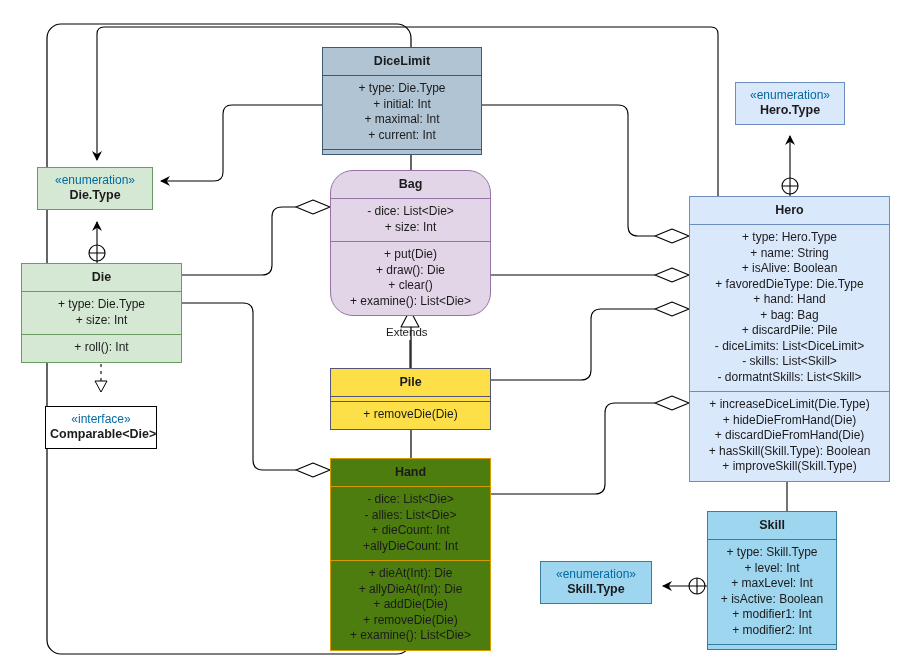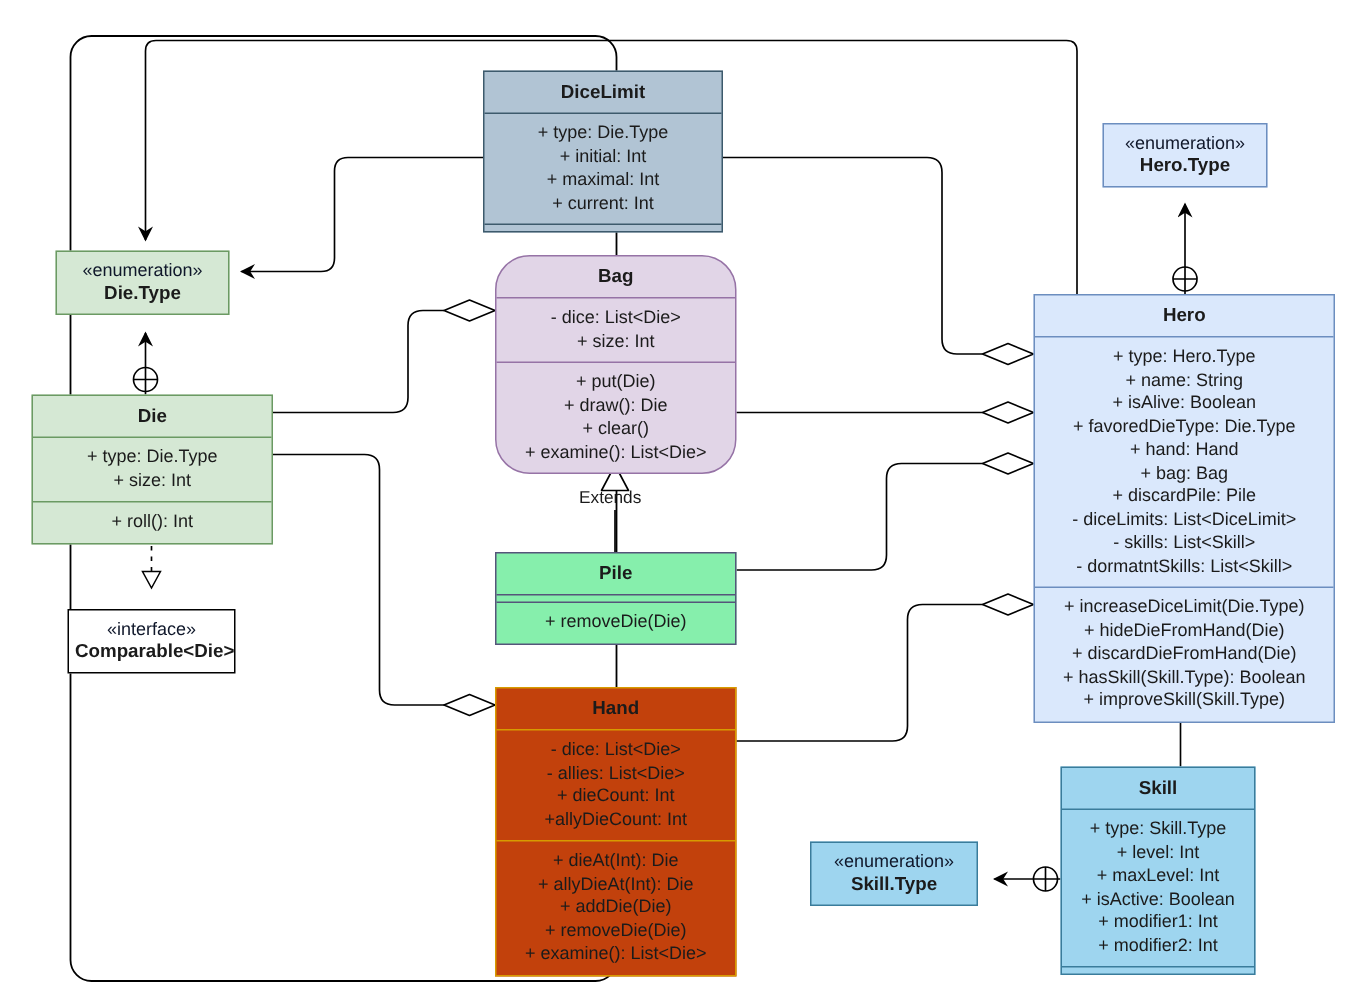--- a/index.html
+++ b/index.html
@@ -5,38 +5,38 @@
   html,body{margin:0;padding:0;background:#ffffff;}
   body{width:911px;height:661px;position:relative;overflow:hidden;
        font-family:"Liberation Sans","DejaVu Sans",sans-serif;}
   #canvas{position:absolute;left:0;top:0;width:911px;height:661px;}
   svg.links{position:absolute;left:0;top:0;width:911px;height:661px;overflow:visible;}
   .umlbox{position:absolute;box-sizing:border-box;border:1px solid #33475b;}
   .sec{box-sizing:border-box;padding:5px 7px 6px 7px;}
   .sec+.sec{border-top:1px solid #33475b;}
   .title{text-align:center;font-weight:bold;font-size:12.5px;color:#1b1b1b;
          padding:6px 4px 7px 4px;line-height:1.15;}
-  .stereo{display:block;font-weight:normal;font-size:12px;color:#0f172a;}
+  .stereo{display:block;font-weight:normal;font-size:12px;color:#0369a1;}
   .member{font-size:12px;color:#1b1b1b;line-height:15.5px;white-space:pre;text-align:center;}
   .emptysec{height:5px;padding:0;}
   .edge-label{position:absolute;font-size:11.5px;color:#1b1b1b;}
   
   .c-green{background:#d5e8d4;border-color:#6b9a63;}
   .c-green .sec+.sec{border-top-color:#6b9a63;}
   .c-purple{background:#e1d5e7;border-color:#9673a6;border-radius:23px;}
   .c-purple .sec+.sec{border-top-color:#9673a6;}
   .c-steel{background:#b1c4d4;border-color:#3d5a6c;}
   .c-steel .sec+.sec{border-top-color:#3d5a6c;}
-  .c-lav{background:#86efac;border-color:#55557a;}
+  .c-lav{background:#fde047;border-color:#55557a;}
   .c-lav .sec+.sec{border-top-color:#55557a;}
   .c-lblue{background:#dae8fc;border-color:#6c8ebf;}
   .c-lblue .sec+.sec{border-top-color:#6c8ebf;}
   .c-cyan{background:#9ed5ef;border-color:#3a7c9b;}
   .c-cyan .sec+.sec{border-top-color:#3a7c9b;}
-  .c-orange{background:#c2410c;border-color:#d79b00;}
+  .c-orange{background:#4d7c0f;border-color:#d79b00;}
   .c-orange .sec+.sec{border-top-color:#d79b00;}
   .c-white{background:#ffffff;border-color:#000000;}
 </style>
 </head>
 <body>
 
 <div id="canvas">
 
   <svg class="links" viewBox="0 0 911 661" width="911" height="661">
     <defs>

